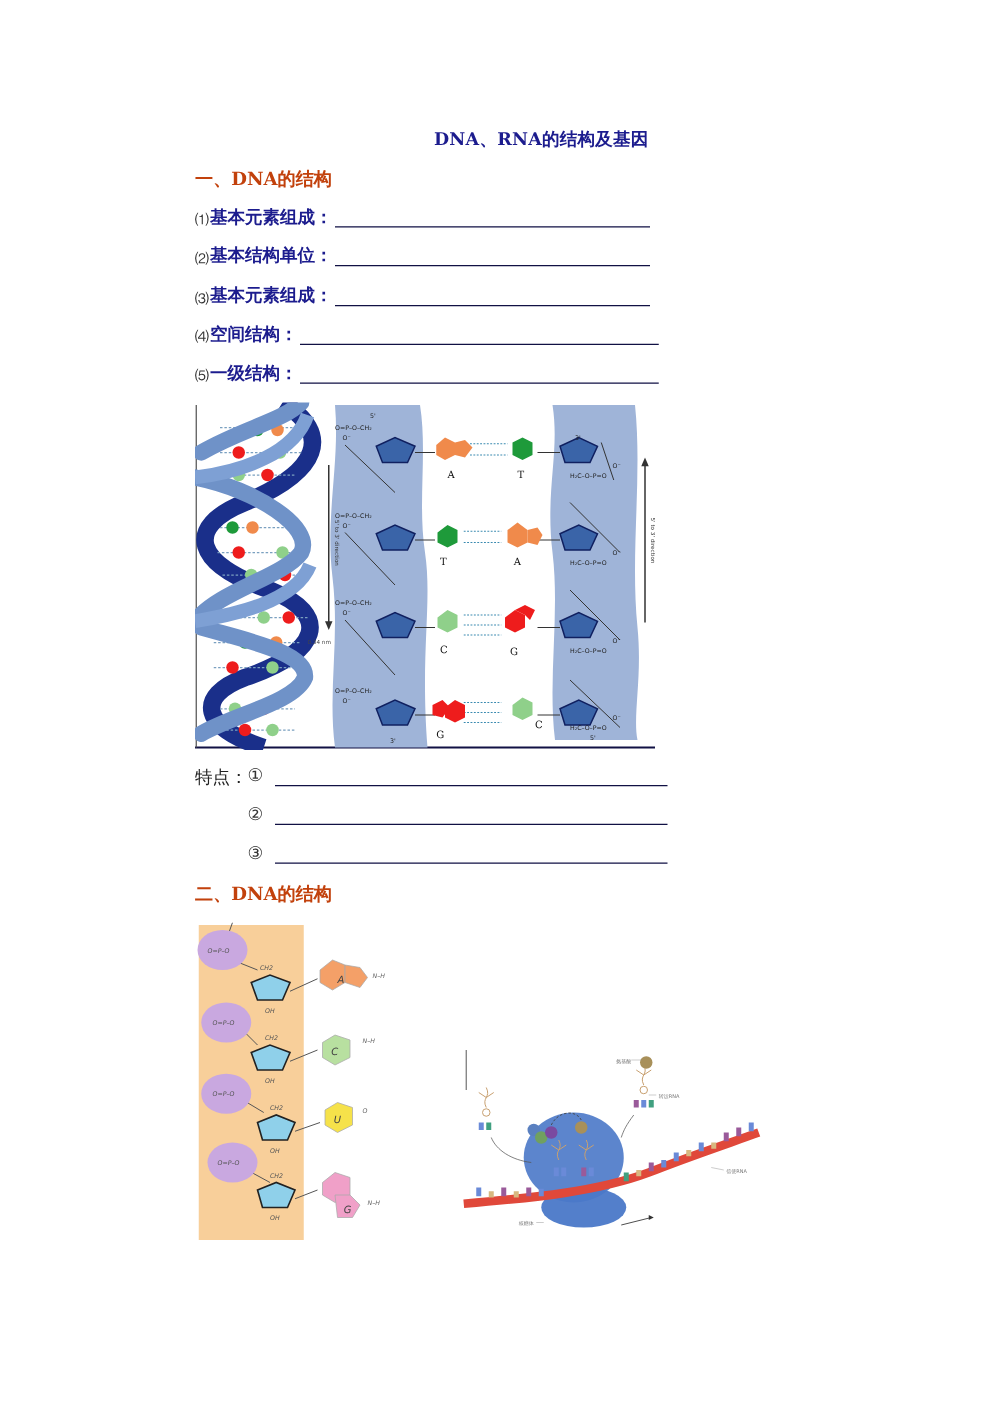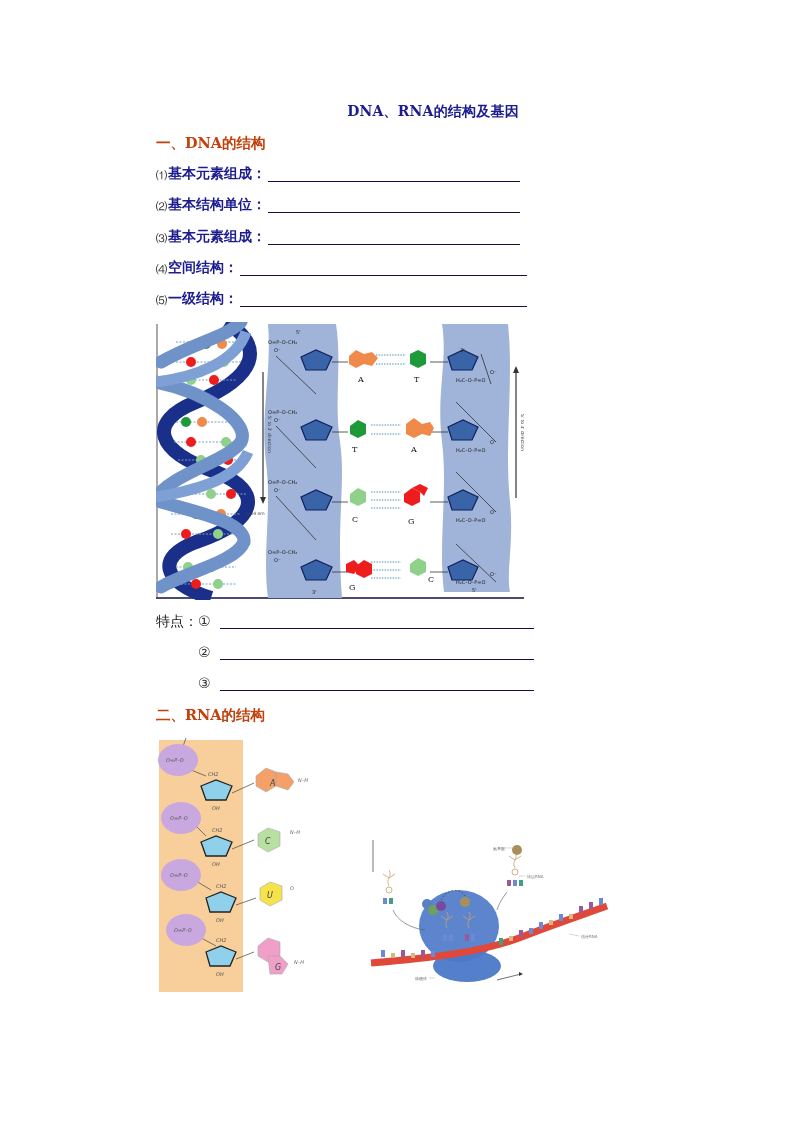--- a/index.html
+++ b/index.html
@@ -228,21 +228,21 @@
 <div class="abs feat" style="left:120px; top:613px;">特点：</div>
 <div class="abs circ" style="left:162px; top:613px;">①</div>
 <div class="abs blank" style="left:184px; top:614px; width:314px;"></div>
 
 <div class="abs circ" style="left:162px; top:644px;">②</div>
 <div class="abs blank" style="left:184px; top:645px; width:314px;"></div>
 
 <div class="abs circ" style="left:162px; top:675px;">③</div>
 <div class="abs blank" style="left:184px; top:676px; width:314px;"></div>
 
-<div class="abs section-h" style="left:120px; top:706px;">二、RNA的结构</div>
+<div class="abs section-h" style="left:120px; top:706px;">二、DNA的结构</div>
 
 <div class="abs" style="left:120px; top:738px; width:170px; height:258px;">
   <svg width="170" height="258" viewBox="0 0 170 258" xmlns="http://www.w3.org/2000/svg">
     <rect x="3" y="2" width="84" height="252" fill="#f8cf9a"></rect>
 
     <path d="M 30 0 L 25 14 M 30 30 L 50 38 M 32 80 L 50 98 M 35 140 L 55 152 M 38 196 L 60 208" stroke="#555" stroke-width="0.8" fill="none"></path>
 
     <g fill="#c9a8e0">
       <ellipse cx="22" cy="22" rx="20" ry="16"></ellipse>
       <ellipse cx="25" cy="80" rx="20" ry="16"></ellipse>

